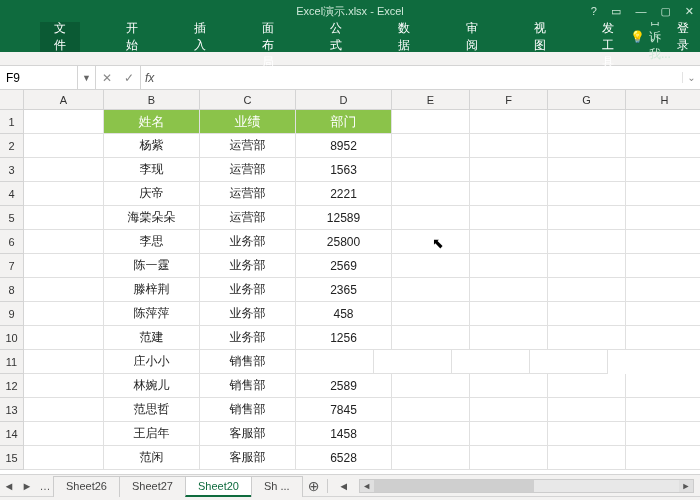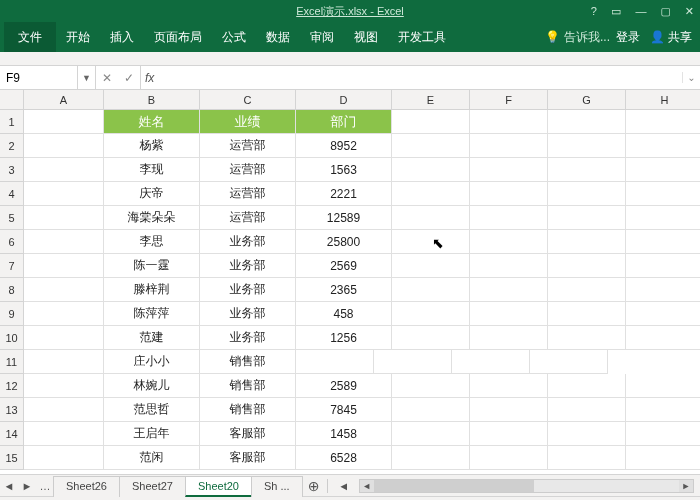--- a/index.html
+++ b/index.html
@@ -1,21 +1,21 @@
 <!DOCTYPE html>
 <html><head>
 <meta charset="utf-8">
 <style>
   * { box-sizing: border-box; margin: 0; padding: 0; font-family: "Microsoft YaHei", "Segoe UI", sans-serif; }
   html, body { width: 700px; height: 500px; overflow: hidden; background: #fff; }
   .titlebar { height: 22px; background: #0f6b3e; color: #cde8d8; display: flex; align-items: center; font-size: 11px; position: relative; }
-  .titlebar .title { position: absolute; left: 50%; transform: translateX(-50%); text-decoration: underline; }
+  .titlebar .title { position: absolute; left: 50%; transform: translateX(-50%); }
   .titlebar .win { position: absolute; right: 6px; display: flex; gap: 14px; color: #cde8d8; }
   .ribbon-tabs { height: 30px; background: #0f6b3e; display: flex; align-items: center; color: #fff; font-size: 12px; padding-left: 4px; }
-  .ribbon-tabs .tab { padding: 0 10px; height: 100%; display: flex; align-items: center; cursor: pointer; }
+  .ribbon-tabs .tab { padding: 0 10px; height: 100%; display: flex; align-items: center; cursor: pointer; margin-left: 36px; }
   .ribbon-tabs .file { background: #0b5a34; padding: 0 14px; }
   .ribbon-tabs .spacer { flex: 1; }
   .ribbon-tabs .tell { display:flex; align-items:center; gap:4px; padding:0 6px; color:#cde8d8;}
   .ribbon-tabs .right { display:flex; align-items:center; gap:10px; padding-right:8px;}
   .ribbon-body { height: 14px; background: #f3f2f1; border-bottom: 1px solid #d4d4d4; }
   .namebox-row { height: 24px; display: flex; align-items: center; border-bottom: 1px solid #d4d4d4; font-size: 12px; background:#fff;}
   .namebox { width: 78px; border-right: 1px solid #d4d4d4; padding: 0 6px; height:100%; display:flex; align-items:center;}
   .nbdrop { width:18px; border-right:1px solid #d4d4d4; height:100%; display:flex; align-items:center; justify-content:center; color:#666; font-size:9px;}
   .fxarea { display:flex; align-items:center; height:100%; }
   .fxbtn { width:22px; text-align:center; color:#888; }

